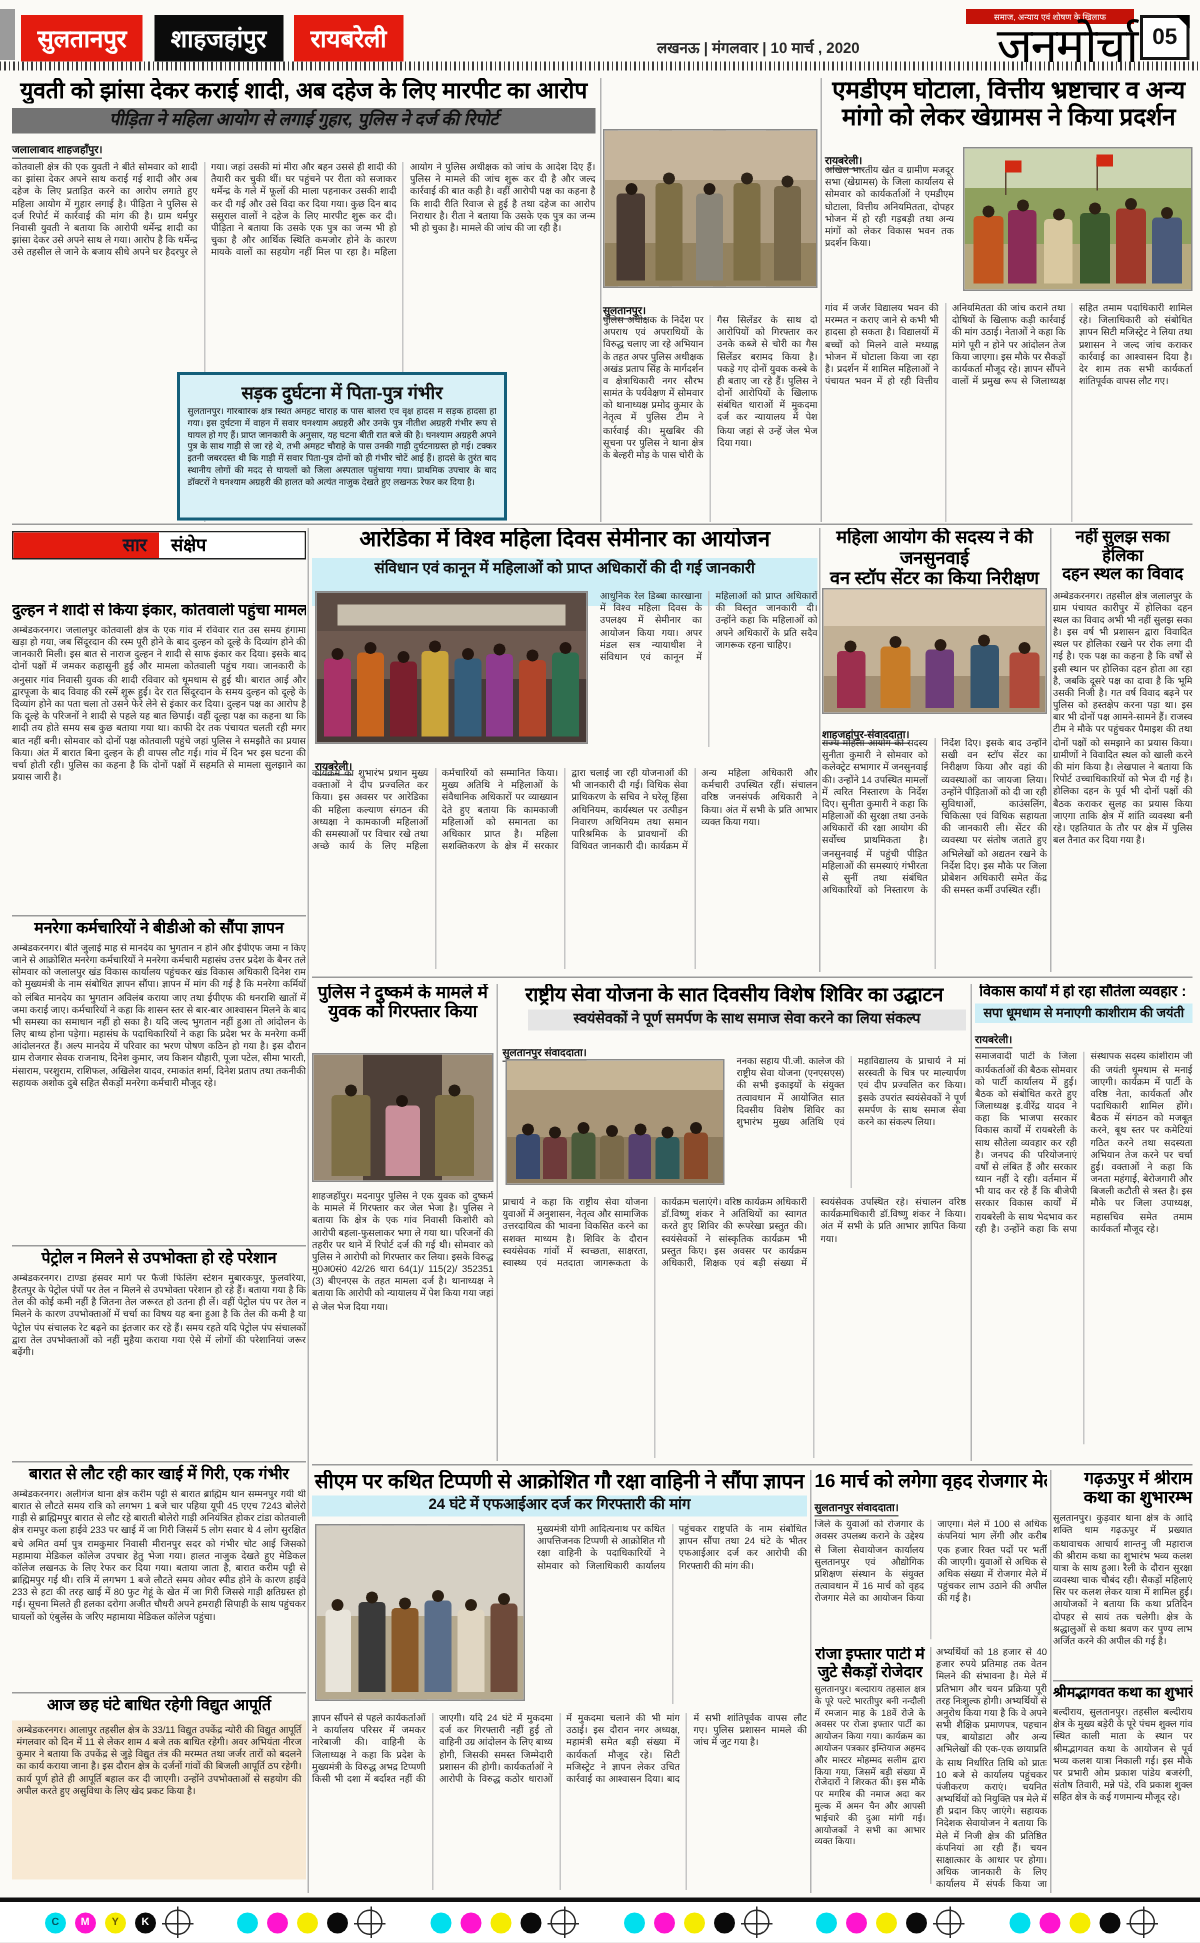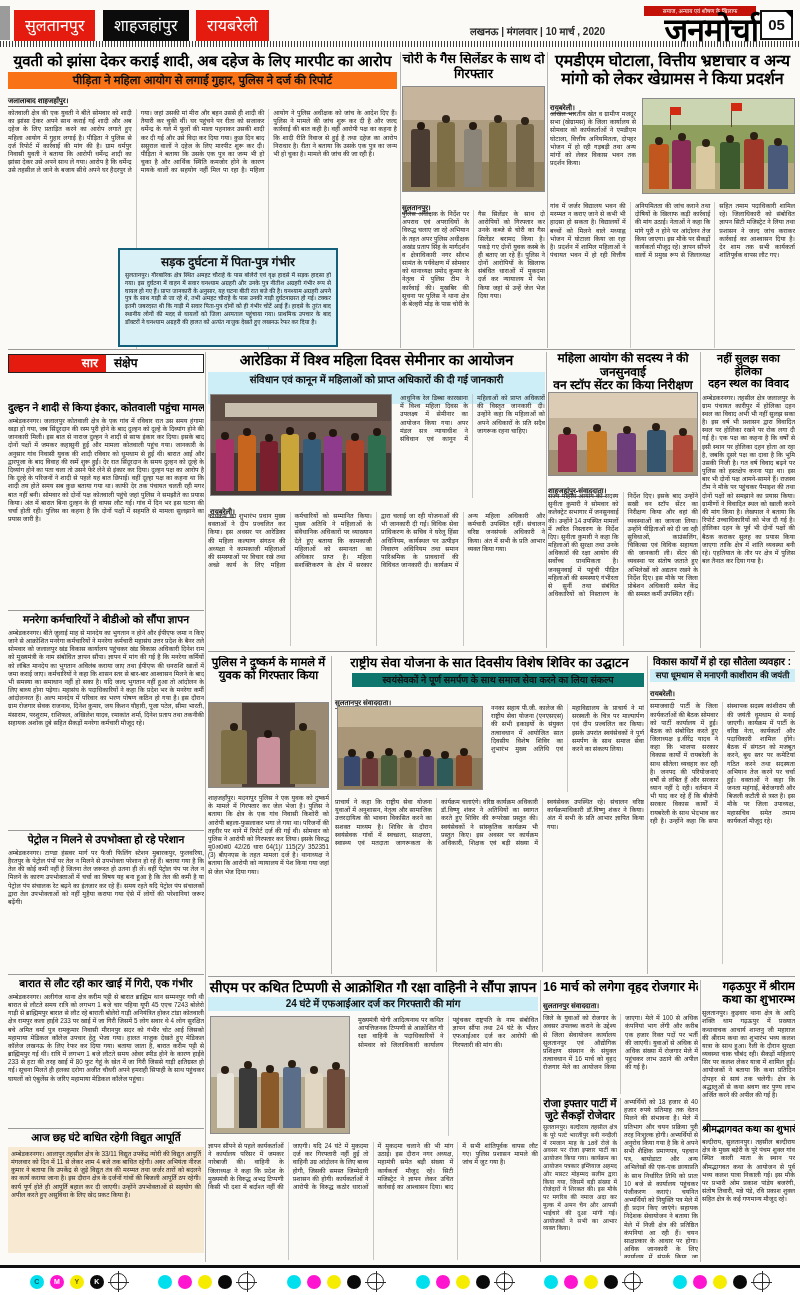--- a/index.html
+++ b/index.html
@@ -12,38 +12,38 @@
   .bd{font-size:6.3px;line-height:1.3;text-align:justify;color:#1d1d1d;overflow:hidden;word-break:break-word;}
   .cols{column-gap:9px;column-rule:1px solid #c6c6c6;}
   .c2{column-count:2}.c3{column-count:3}.c4{column-count:4}
   .photo{position:absolute;overflow:hidden;border:1px solid #8a8a8a;box-sizing:border-box;}
   .person{position:absolute;bottom:4%;width:13%;height:56%;background:var(--c,#666);border-radius:3px 3px 0 0;}
   .person::before{content:"";position:absolute;top:-7px;left:50%;transform:translateX(-50%);width:8px;height:8px;border-radius:50%;background:var(--h,#22180f);}
   .vr{position:absolute;width:1px;background:#b3b3b3;}
   .hrule{position:absolute;height:1px;background:#9a9a9a;}
   .sep{border-top:1px solid #9a9a9a;padding-top:3px;margin-top:3px;}
   
-  .tab{display:inline-block;color:#fff;font-weight:normal;font-size:16px;padding:4px 11px 5px;margin-right:3px;text-align:center;}
+  .tab{display:inline-block;color:#fff;font-weight:bold;font-size:16px;padding:4px 11px 5px;margin-right:3px;text-align:center;}
   .tab.red{background:#e41b0e;}
   .tab.black{background:#0c0c0c;}
   #tickbar{position:absolute;left:0;right:0;top:41px;height:6px;background:repeating-linear-gradient(90deg,#3c3c3c 0 1px,transparent 1px 3px);}
-  #masthead{position:absolute;left:626px;top:14px;width:132px;text-align:right;font-size:32px;font-weight:bold;letter-spacing:-1px;color:#000;line-height:1;}
+  #masthead{position:absolute;left:626px;top:14px;width:132px;text-align:right;font-size:32px;font-weight:normal;letter-spacing:-1px;color:#000;line-height:1;}
   #tagline{position:absolute;left:644px;top:6px;width:112px;background:#c41208;color:#fff;font-size:5.6px;text-align:center;padding:1px 0;}
   #pagebox{position:absolute;left:760px;top:10px;width:33px;height:30px;border:2px solid #151515;box-sizing:border-box;text-align:center;font-weight:bold;font-size:15px;line-height:26px;background:#fff;}
   #pagebox::after{content:"";position:absolute;right:-2px;top:-2px;border-left:9px solid transparent;border-top:9px solid #000;}
-  #dateline{position:absolute;left:438px;top:24px;font-size:10px;font-weight:bold;color:#2b2b2b;margin-left:32px;}
+  #dateline{position:absolute;left:438px;top:24px;font-size:10px;font-weight:bold;color:#2b2b2b;}
   #graymark{position:absolute;left:0;top:6px;width:10px;height:34px;background:#9b9b9b;}
   
   .saarbar{display:flex;height:19px;border:1px solid #222;box-sizing:border-box;font-weight:bold;font-size:12px;line-height:17px;margin-bottom:3px;}
-  .saarbar .r{flex:1;background:#e41b0e;color:#ffffff;text-align:right;padding-right:8px;}
+  .saarbar .r{flex:1;background:#e41b0e;color:#0f172a;text-align:right;padding-right:8px;}
   .saarbar .b{flex:1;background:#fff;color:#000;text-align:left;padding-left:8px;}
   
-  .lav{background:#f97316;}
+  .lav{background:#737373;font-style:italic;}
   .cyanbg{background:#cdeef6;}
-  .pinkbg{background:#0f766e;margin-left:17px;}
+  .pinkbg{background:#e5e5e5;margin-left:17px;}
   .peach{background:#f8e9d3;}
   .newsbox{position:absolute;background:#d9f1f7;border:2px solid #145f7a;box-sizing:border-box;padding:3px 5px;}
   .newsbox .t{font-weight:bold;font-size:12px;text-align:center;margin-bottom:2px;}
   .newsbox .b{font-size:5.9px;line-height:1.32;text-align:justify;overflow:hidden;}
   .flag{position:absolute;width:11px;height:8px;background:#d22a12;}
   .pole{position:absolute;width:1px;height:22px;background:#5a4632;}
   
   #regs{position:absolute;left:0;right:0;bottom:0;height:27px;border-top:3px solid #101010;background:#fff;display:flex;justify-content:space-around;align-items:center;padding:0 14px;}
   .grp{display:flex;gap:6px;align-items:center;}
   .dot{width:14px;height:14px;border-radius:50%;display:flex;align-items:center;justify-content:center;font-size:7px;font-weight:bold;}
@@ -77,21 +77,20 @@
     <div class="sub lav" style="font-size:11.5px;height:17px;line-height:17px;margin-top:3px;">पीड़िता ने महिला आयोग से लगाई गुहार,  पुलिस ने दर्ज की रिपोर्ट</div>
     <div><span class="by">जलालाबाद शाहजहाँपुर।</span></div>
     <div class="bd cols c3" style="height:240px;">कोतवाली क्षेत्र की एक युवती ने बीते सोमवार को शादी का झांसा देकर अपने साथ कराई गई शादी और अब दहेज के लिए प्रताड़ित करने का आरोप लगाते हुए महिला आयोग में गुहार लगाई है। पीड़िता ने पुलिस से दर्ज रिपोर्ट में कार्रवाई की मांग की है। ग्राम धर्मपुर निवासी युवती ने बताया कि आरोपी धर्मेन्द्र शादी का झांसा देकर उसे अपने साथ ले गया। आरोप है कि धर्मेन्द्र उसे तहसील ले जाने के बजाय सीधे अपने घर हैदरपुर ले गया। जहां उसकी मां मीरा और बहन उससे ही शादी की तैयारी कर चुकी थीं। घर पहुंचने पर रीता को सजाकर धर्मेन्द्र के गले में फूलों की माला पहनाकर उसकी शादी कर दी गई और उसे विदा कर दिया गया। कुछ दिन बाद ससुराल वालों ने दहेज के लिए मारपीट शुरू कर दी। पीड़िता ने बताया कि उसके एक पुत्र का जन्म भी हो चुका है और आर्थिक स्थिति कमजोर होने के कारण मायके वालों का सहयोग नहीं मिल पा रहा है। महिला आयोग ने पुलिस अधीक्षक को जांच के आदेश दिए हैं। पुलिस ने मामले की जांच शुरू कर दी है और जल्द कार्रवाई की बात कही है। वहीं आरोपी पक्ष का कहना है कि शादी रीति रिवाज से हुई है तथा दहेज का आरोप निराधार है। रीता ने बताया कि उसके एक पुत्र का जन्म भी हो चुका है। मामले की जांच की जा रही है।</div>
     <div class="newsbox" style="left:110px;top:196px;width:220px;height:99px;">
       <div class="t">सड़क दुर्घटना में पिता-पुत्र गंभीर</div>
       <div class="b" style="height:72px;">सुलतानपुर। गौरबारिक क्षेत्र स्थित अमहट चौराहे के पास बोलेरो एवं वृक्ष हादसे में सड़क हादसा हो गया। इस दुर्घटना में वाहन में सवार घनश्याम अग्रहरी और उनके पुत्र नीतीश अग्रहरी गंभीर रूप से घायल हो गए हैं। प्राप्त जानकारी के अनुसार, यह घटना बीती रात बजे की है। घनश्याम अग्रहरी अपने पुत्र के साथ गाड़ी से जा रहे थे, तभी अमहट चौराहे के पास उनकी गाड़ी दुर्घटनाग्रस्त हो गई। टक्कर इतनी जबरदस्त थी कि गाड़ी में सवार पिता-पुत्र दोनों को ही गंभीर चोटें आई हैं। हादसे के तुरंत बाद स्थानीय लोगों की मदद से घायलों को जिला अस्पताल पहुंचाया गया। प्राथमिक उपचार के बाद डॉक्टरों ने घनश्याम अग्रहरी की हालत को अत्यंत नाजुक देखते हुए लखनऊ रेफर कर दिया है।</div>
     </div>
   </div>
 
   <div class="art" style="left:402px;top:52px;width:143px;height:296px;">
-    <div class="hl" style="font-size:13px;">चोरी के गैस सिलेंडर के साथ दो गिरफ्तार</div>
     <div class="photo" style="left:0;top:34px;width:143px;height:106px;background:linear-gradient(#c6b59c 0 32%,#ad9c80 32% 72%,#93825f 72%),repeating-linear-gradient(90deg,rgba(110,88,55,.45) 0 9px,transparent 9px 36px);">
       <span class="person" style="left:6%;--c:#4a3b33;--h:#241a12;"></span>
       <span class="person" style="left:24%;--c:#7e6f46;--h:#2d2318;height:62%;"></span>
       <span class="person" style="left:43%;--c:#8a8578;--h:#241a12;"></span>
       <span class="person" style="left:61%;--c:#7e6f46;--h:#2d2318;height:62%;"></span>
       <span class="person" style="left:80%;--c:#77684a;--h:#2d2318;height:60%;"></span>
     </div>
     <div style="position:absolute;top:144px;"><span class="by">सुलतानपुर।</span></div>
     <div class="bd cols c2" style="position:absolute;top:158px;height:138px;width:143px;">पुलिस अधीक्षक के निर्देश पर अपराध एवं अपराधियों के विरुद्ध चलाए जा रहे अभियान के तहत अपर पुलिस अधीक्षक अखंड प्रताप सिंह के मार्गदर्शन व क्षेत्राधिकारी नगर सौरभ सामंत के पर्यवेक्षण में सोमवार को थानाध्यक्ष प्रमोद कुमार के नेतृत्व में पुलिस टीम ने कार्रवाई की। मुखबिर की सूचना पर पुलिस ने थाना क्षेत्र के बेल्हरी मोड़ के पास चोरी के गैस सिलेंडर के साथ दो आरोपियों को गिरफ्तार कर उनके कब्जे से चोरी का गैस सिलेंडर बरामद किया है। पकड़े गए दोनों युवक कस्बे के ही बताए जा रहे हैं। पुलिस ने दोनों आरोपियों के खिलाफ संबंधित धाराओं में मुकदमा दर्ज कर न्यायालय में पेश किया जहां से उन्हें जेल भेज दिया गया।</div>
   </div>

